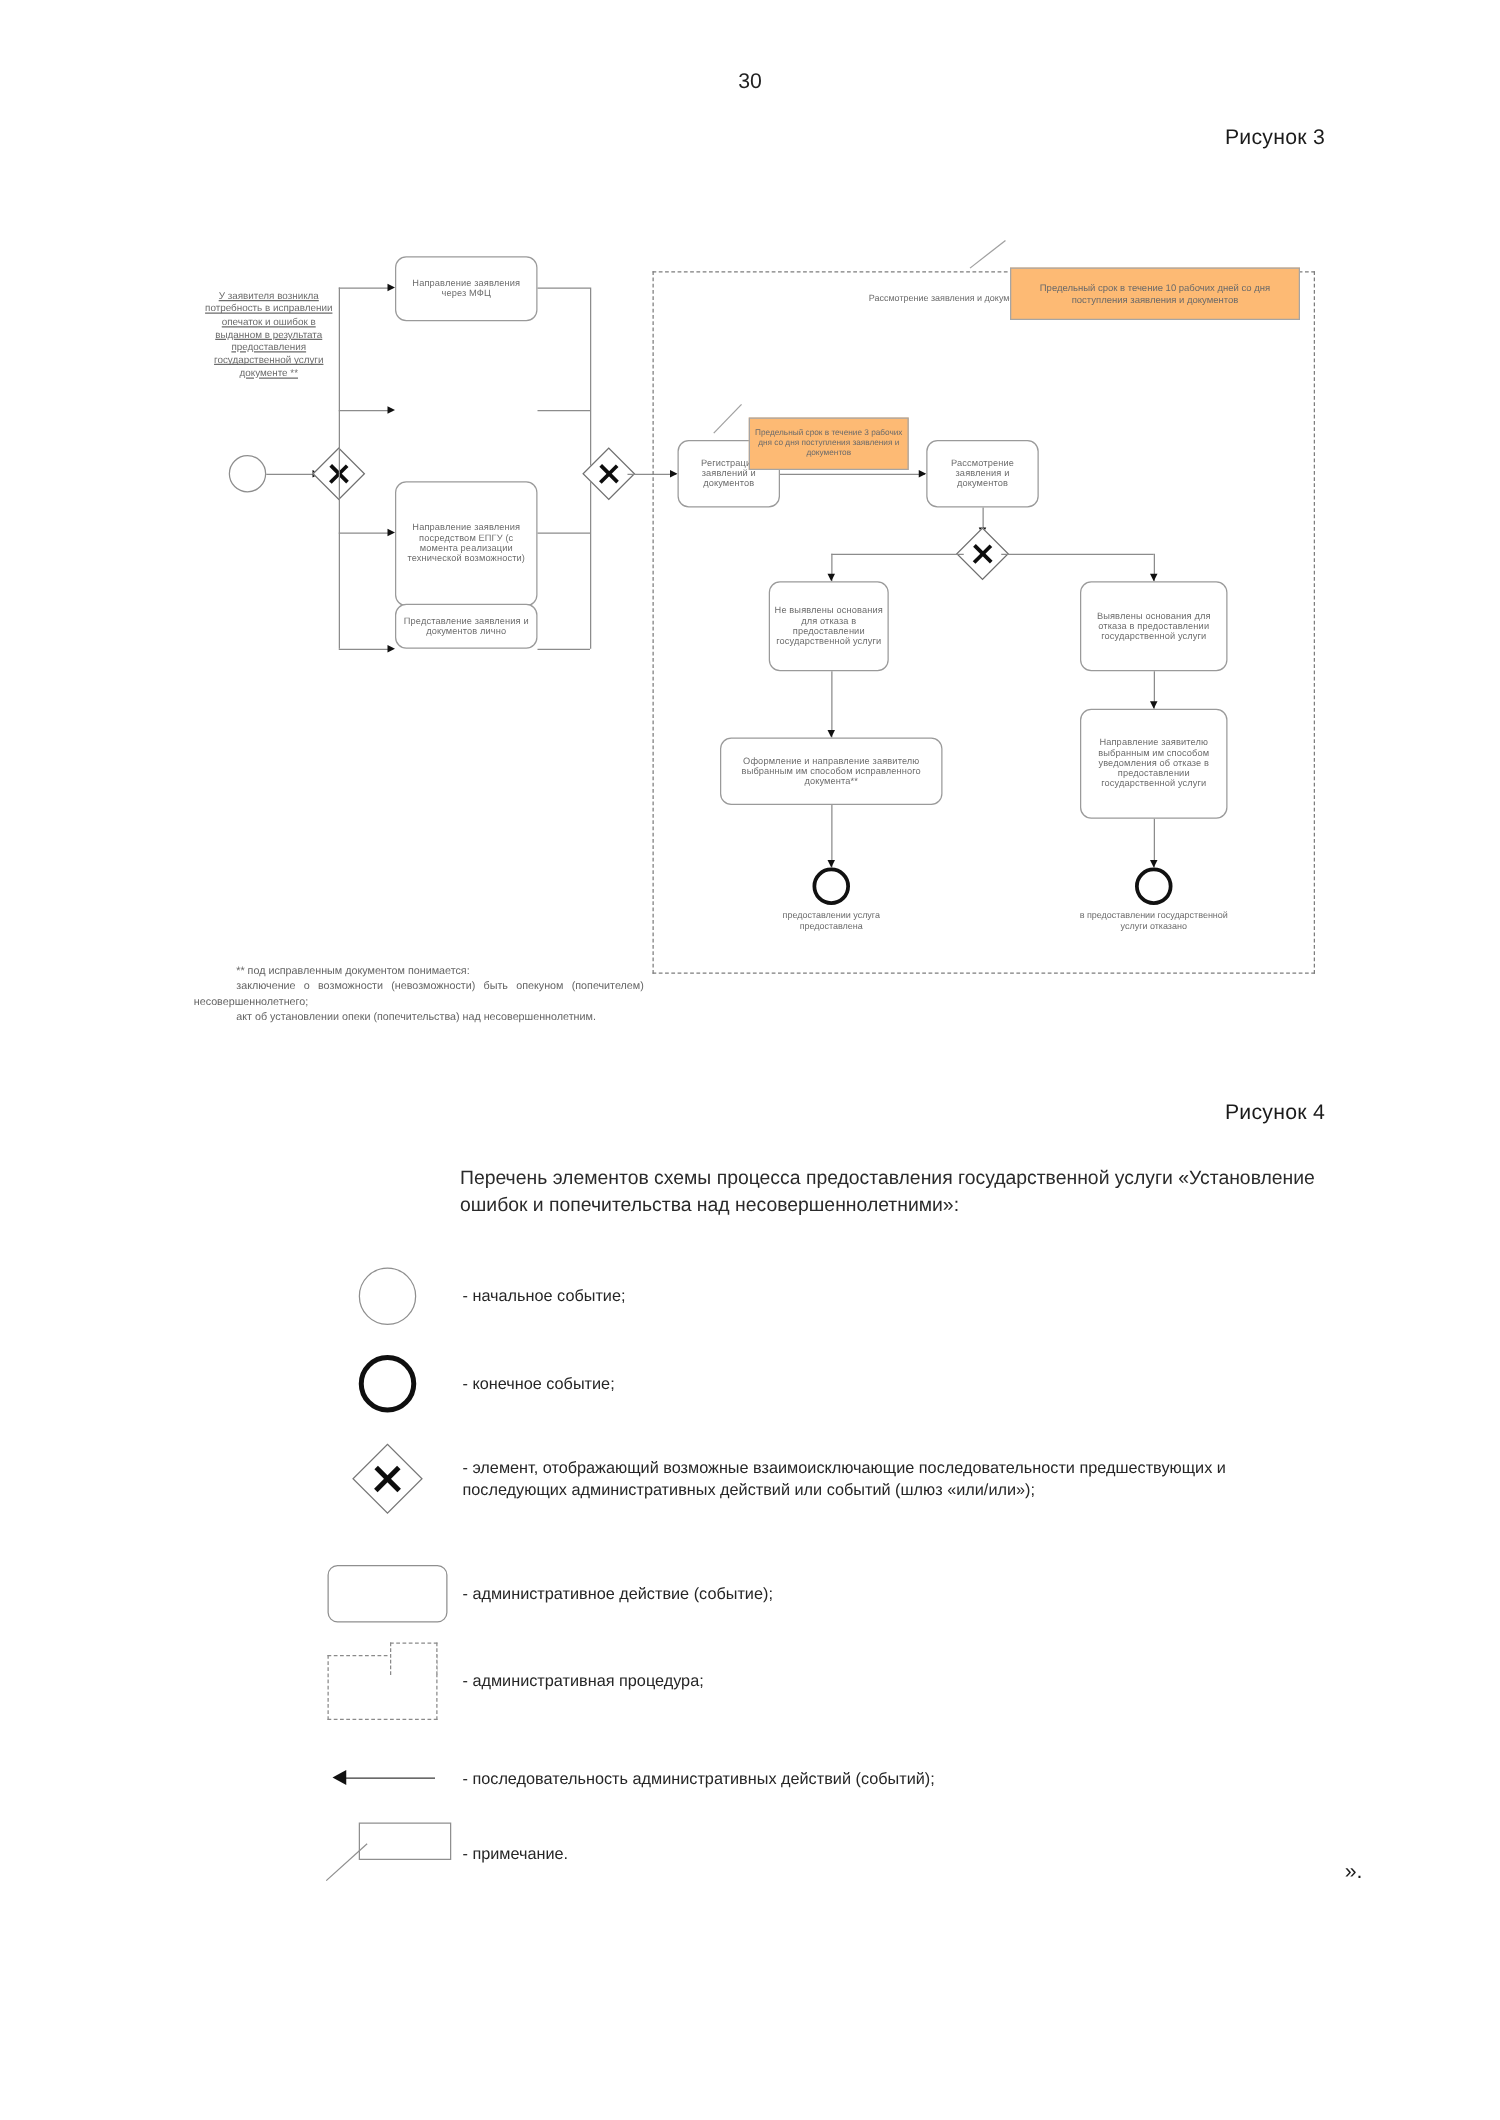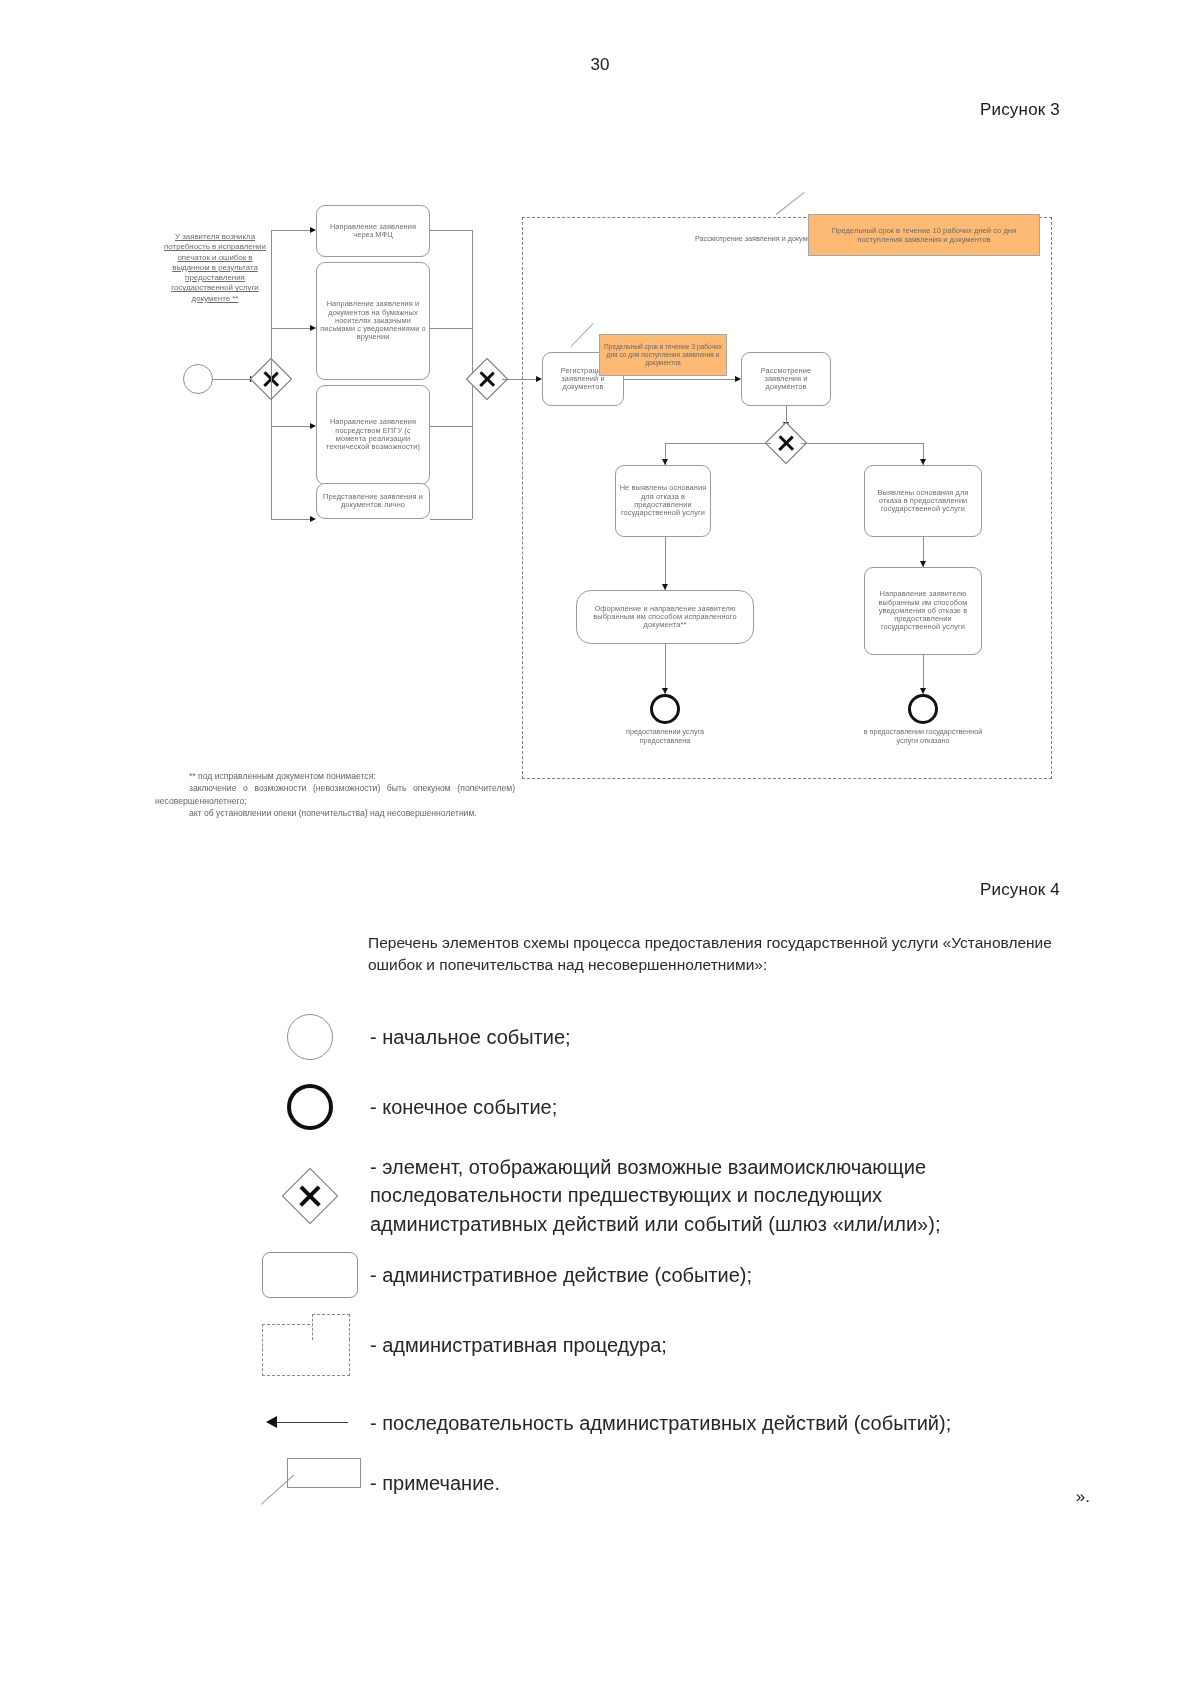--- a/index.html
+++ b/index.html
@@ -233,21 +233,21 @@
   .legend-icon {
     width: 120px;
     flex: 0 0 120px;
     display: flex;
     align-items: center;
     justify-content: center;
     position: relative;
     height: 60px;
   }
   .legend-text {
-    font-size: 20px;
+    font-size: 13px;
     color: #262626;
     line-height: 1.42;
   }
 
   .lg-start-circle {
     width: 46px; height: 46px;
     border: 1.6px solid #8f8f8f;
     border-radius: 50%;
     box-sizing: border-box;
   }
@@ -381,21 +381,20 @@
     <div class="arrow-r" style="left:310px; top:174.5px;"></div>
 
     <div class="ln-h" style="left:271px; top:276px; width:43px;"></div>
     <div class="arrow-r" style="left:310px; top:272.5px;"></div>
 
     <div class="ln-h" style="left:271px; top:369px; width:43px;"></div>
     <div class="arrow-r" style="left:310px; top:365.5px;"></div>
 
     <div class="task ctr-text" style="left:316px; top:55px; width:114px; height:52px;">Направление заявления через МФЦ</div>
 
-    <div class="task ctr-text" style="left:316px; top:112px; width:114px; height:118px;">Направление заявления и документов на бумажных носителях заказными письмами с уведомлениями о вручении</div>
 
     <div class="task ctr-text" style="left:316px; top:235px; width:114px; height:100px;">Направление заявления посредством ЕПГУ (с момента реализации технической возможности)</div>
 
     <div class="task ctr-text" style="left:316px; top:333px; width:114px; height:36px;">Представление заявления и документов лично</div>
 
     <div class="ln-h" style="left:430px; top:80px; width:42px;"></div>
     <div class="ln-h" style="left:430px; top:178px; width:42px;"></div>
     <div class="ln-h" style="left:430px; top:276px; width:42px;"></div>
     <div class="ln-h" style="left:430px; top:369px; width:42px;"></div>
     <div class="ln-v" style="left:472px; top:80px; height:289px;"></div>
@@ -442,21 +441,21 @@
     <div class="ln-v" style="left:923px; top:293px; height:22px;"></div>
     <div class="arrow-d" style="left:919.5px; top:309px;"></div>
 
     <div class="task ctr-text" style="left:615px; top:315px; width:96px; height:72px;">Не выявлены основания для отказа в предоставлении государственной услуги</div>
 
     <div class="task ctr-text" style="left:864px; top:315px; width:118px; height:72px;">Выявлены основания для отказа в предоставлении государственной услуги</div>
 
     <div class="ln-v" style="left:665px; top:387px; height:53px;"></div>
     <div class="arrow-d" style="left:661.5px; top:434px;"></div>
 
-    <div class="task ctr-text" style="left:576px; top:440px; width:178px; height:54px;border-radius:15px;">Оформление и направление заявителю выбранным им способом исправленного документа**</div>
+    <div class="task ctr-text" style="left:576px; top:440px; width:178px; height:54px;">Оформление и направление заявителю выбранным им способом исправленного документа**</div>
 
     <div class="ln-v" style="left:665px; top:494px; height:50px;"></div>
     <div class="arrow-d" style="left:661.5px; top:538px;"></div>
 
     <div class="event-end" style="left:650px; top:544px; width:30px; height:30px;"></div>
     <div class="evt-label" style="left:605px; top:578px; width:120px;">предоставлении услуга предоставлена</div>
 
     <div class="ln-v" style="left:923px; top:387px; height:30px;"></div>
     <div class="arrow-d" style="left:919.5px; top:411px;"></div>
 

